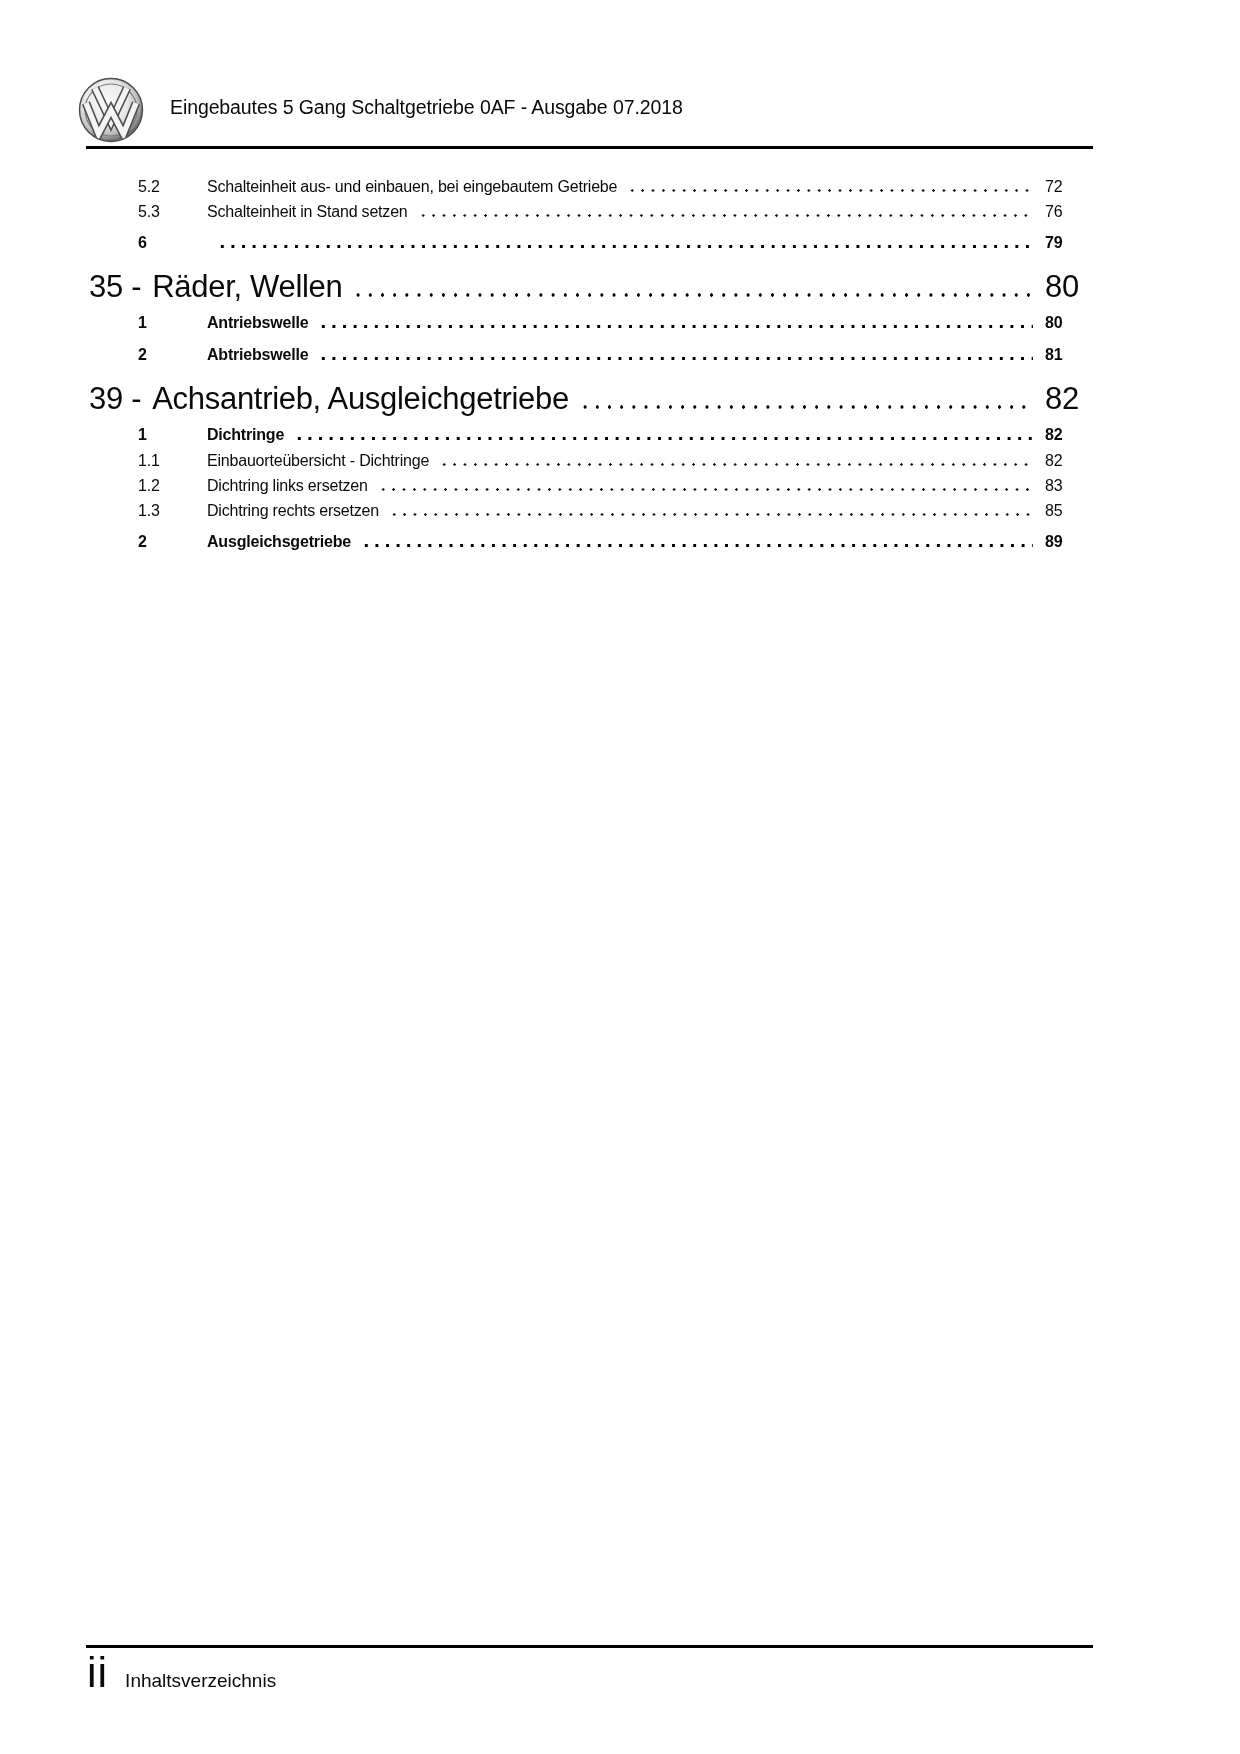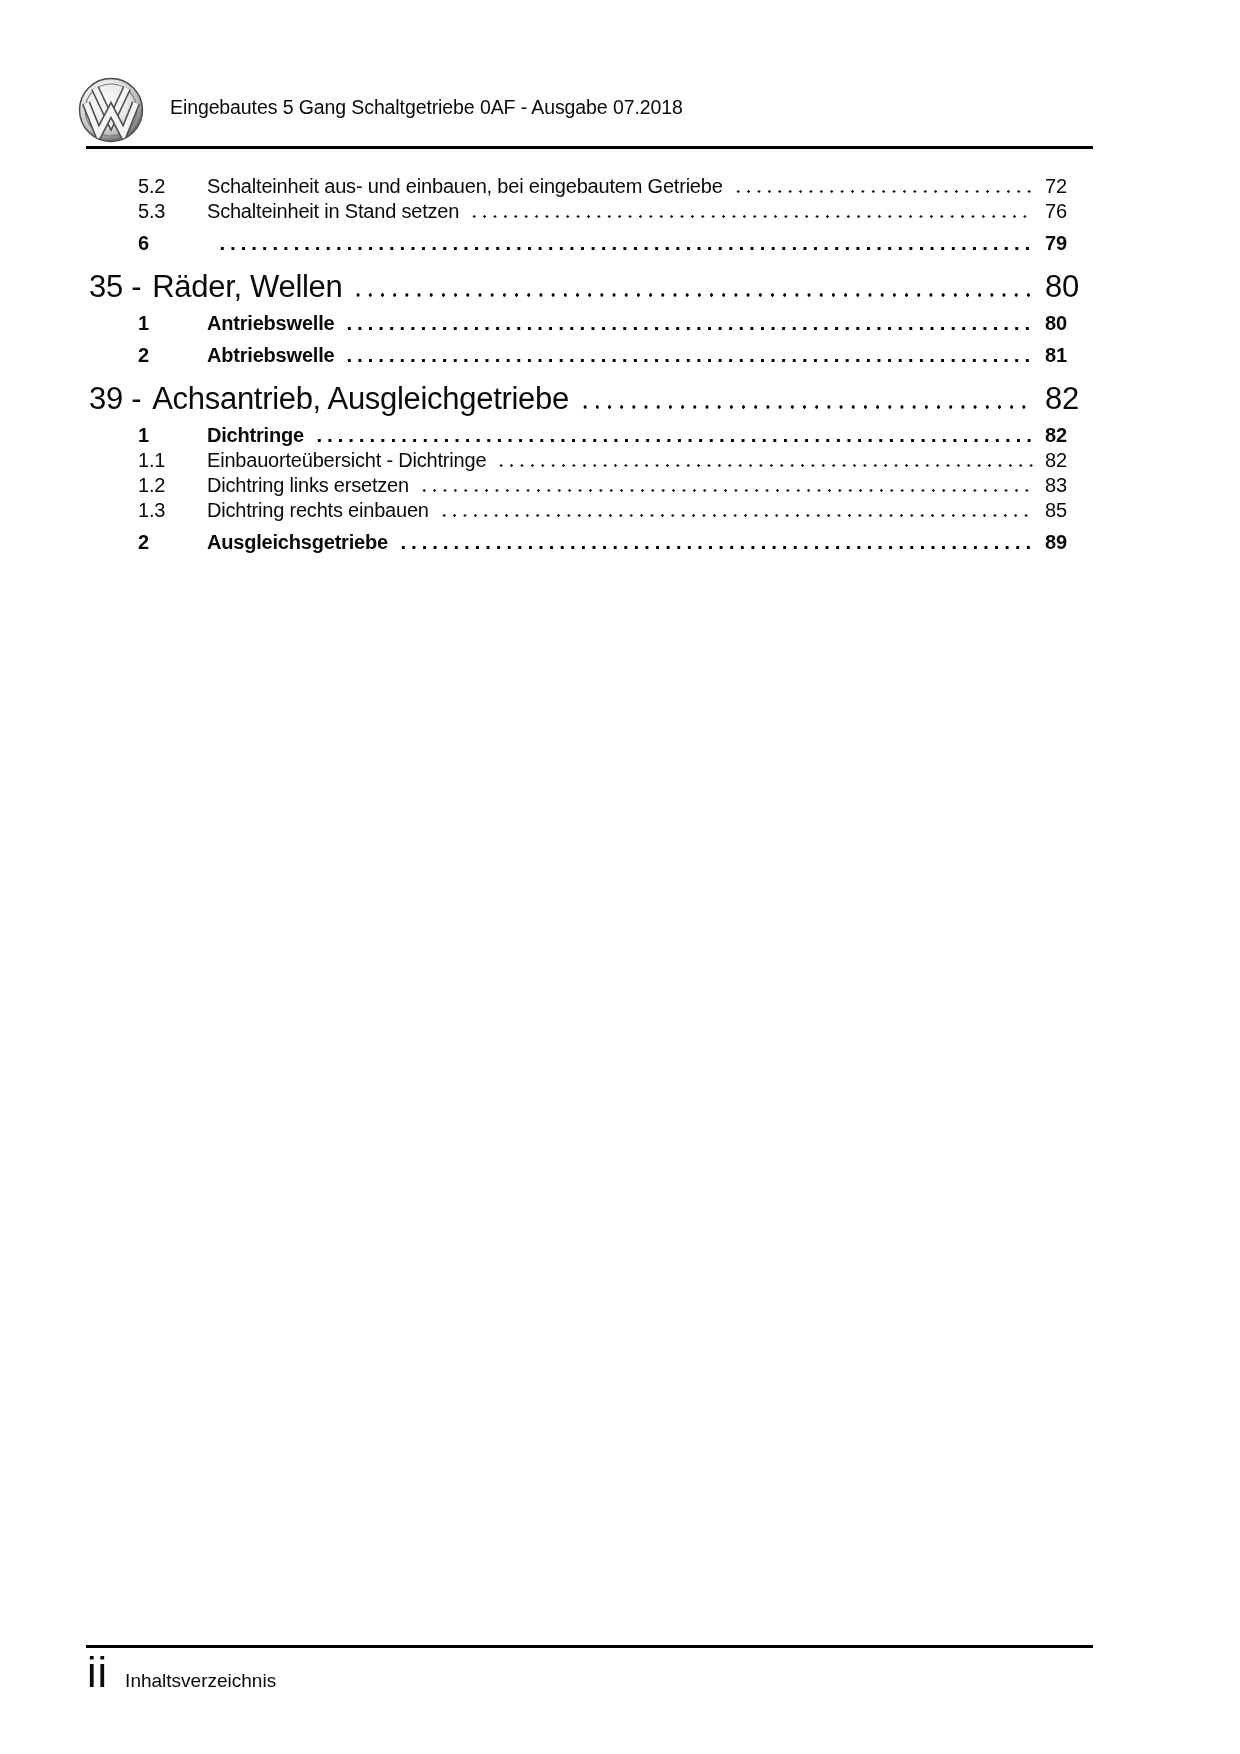--- a/index.html
+++ b/index.html
@@ -53,21 +53,21 @@
     position: absolute;
     left: 89px;
     top: 174px;
     width: 1004px; 
   }
   .toc-row {
     display: flex;
     align-items: baseline;
     height: 25px;
     line-height: 25px;
-    font-size: 20px;
+    font-size: 16px;
     letter-spacing: -0.2px;
     white-space: nowrap;
   }
   .toc-row.sub,
   .toc-row.chapter {
     padding-left: 49px; 
   }
   .toc-row.chapter {
     font-weight: bold;
     height: 26px;
@@ -225,21 +225,21 @@
       <span class="pagenum">82</span>
     </div>
       <div class="toc-row sub">
       <span class="num">1.2</span>
       <span class="title">Dichtring links ersetzen</span>
       <span class="leader"></span>
       <span class="pagenum">83</span>
     </div>
       <div class="toc-row sub">
       <span class="num">1.3</span>
-      <span class="title">Dichtring rechts einbauen</span>
+      <span class="title">Dichtring rechts ersetzen</span>
       <span class="leader"></span>
       <span class="pagenum">85</span>
     </div>
       <div class="toc-row chapter">
       <span class="num">2</span>
       <span class="title">Ausgleichsgetriebe</span>
       <span class="leader"></span>
       <span class="pagenum">89</span>
     </div>
     </div>

